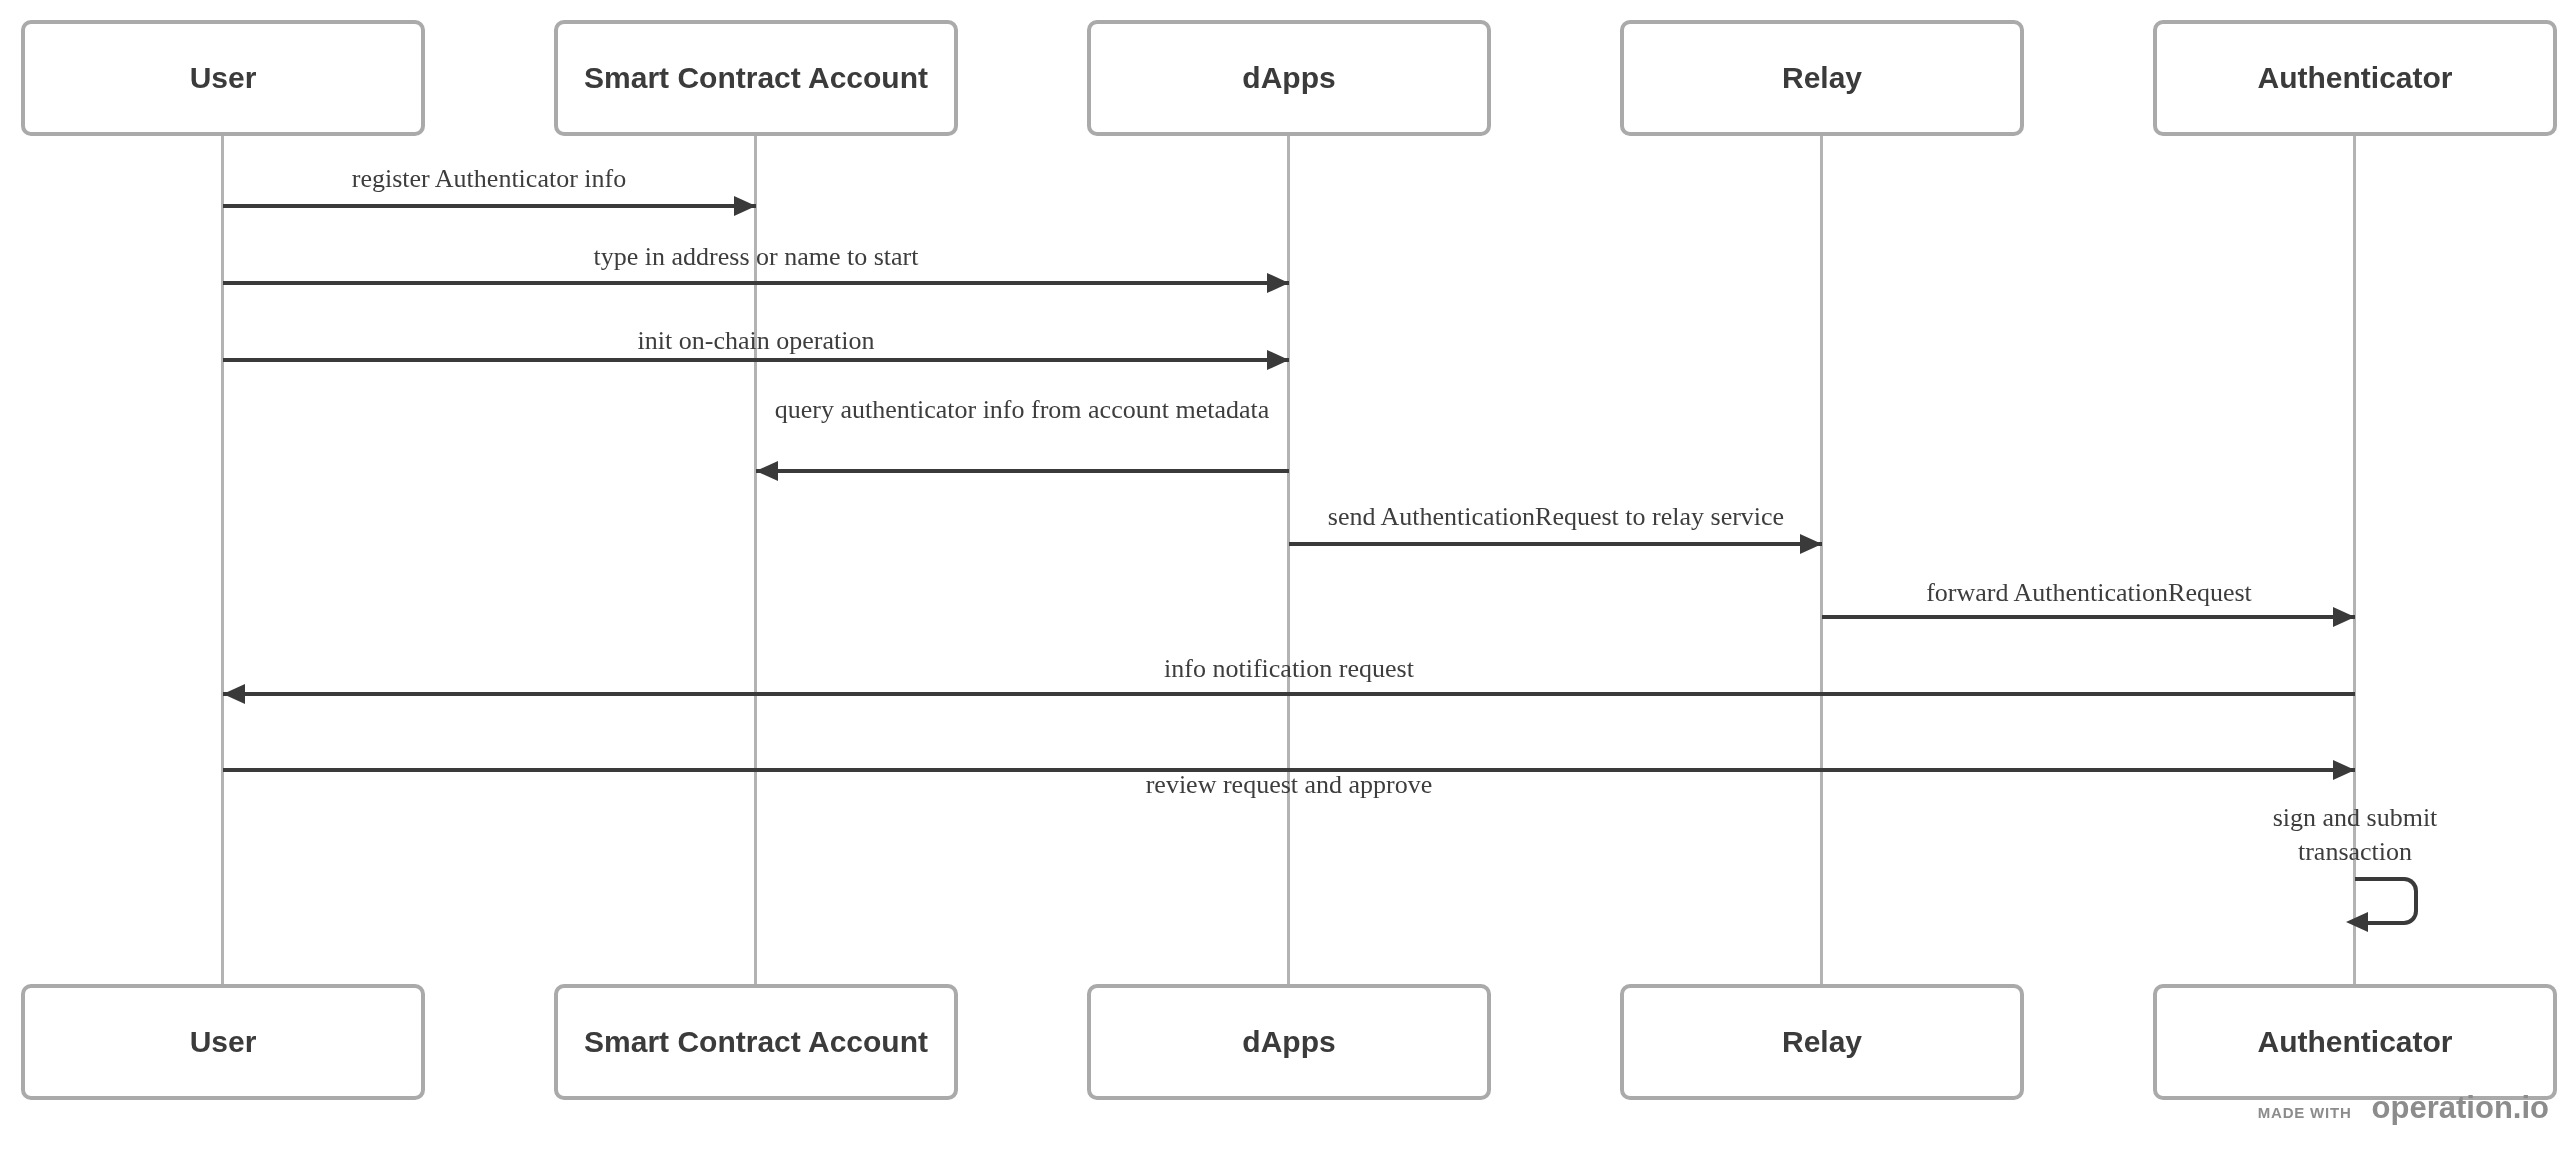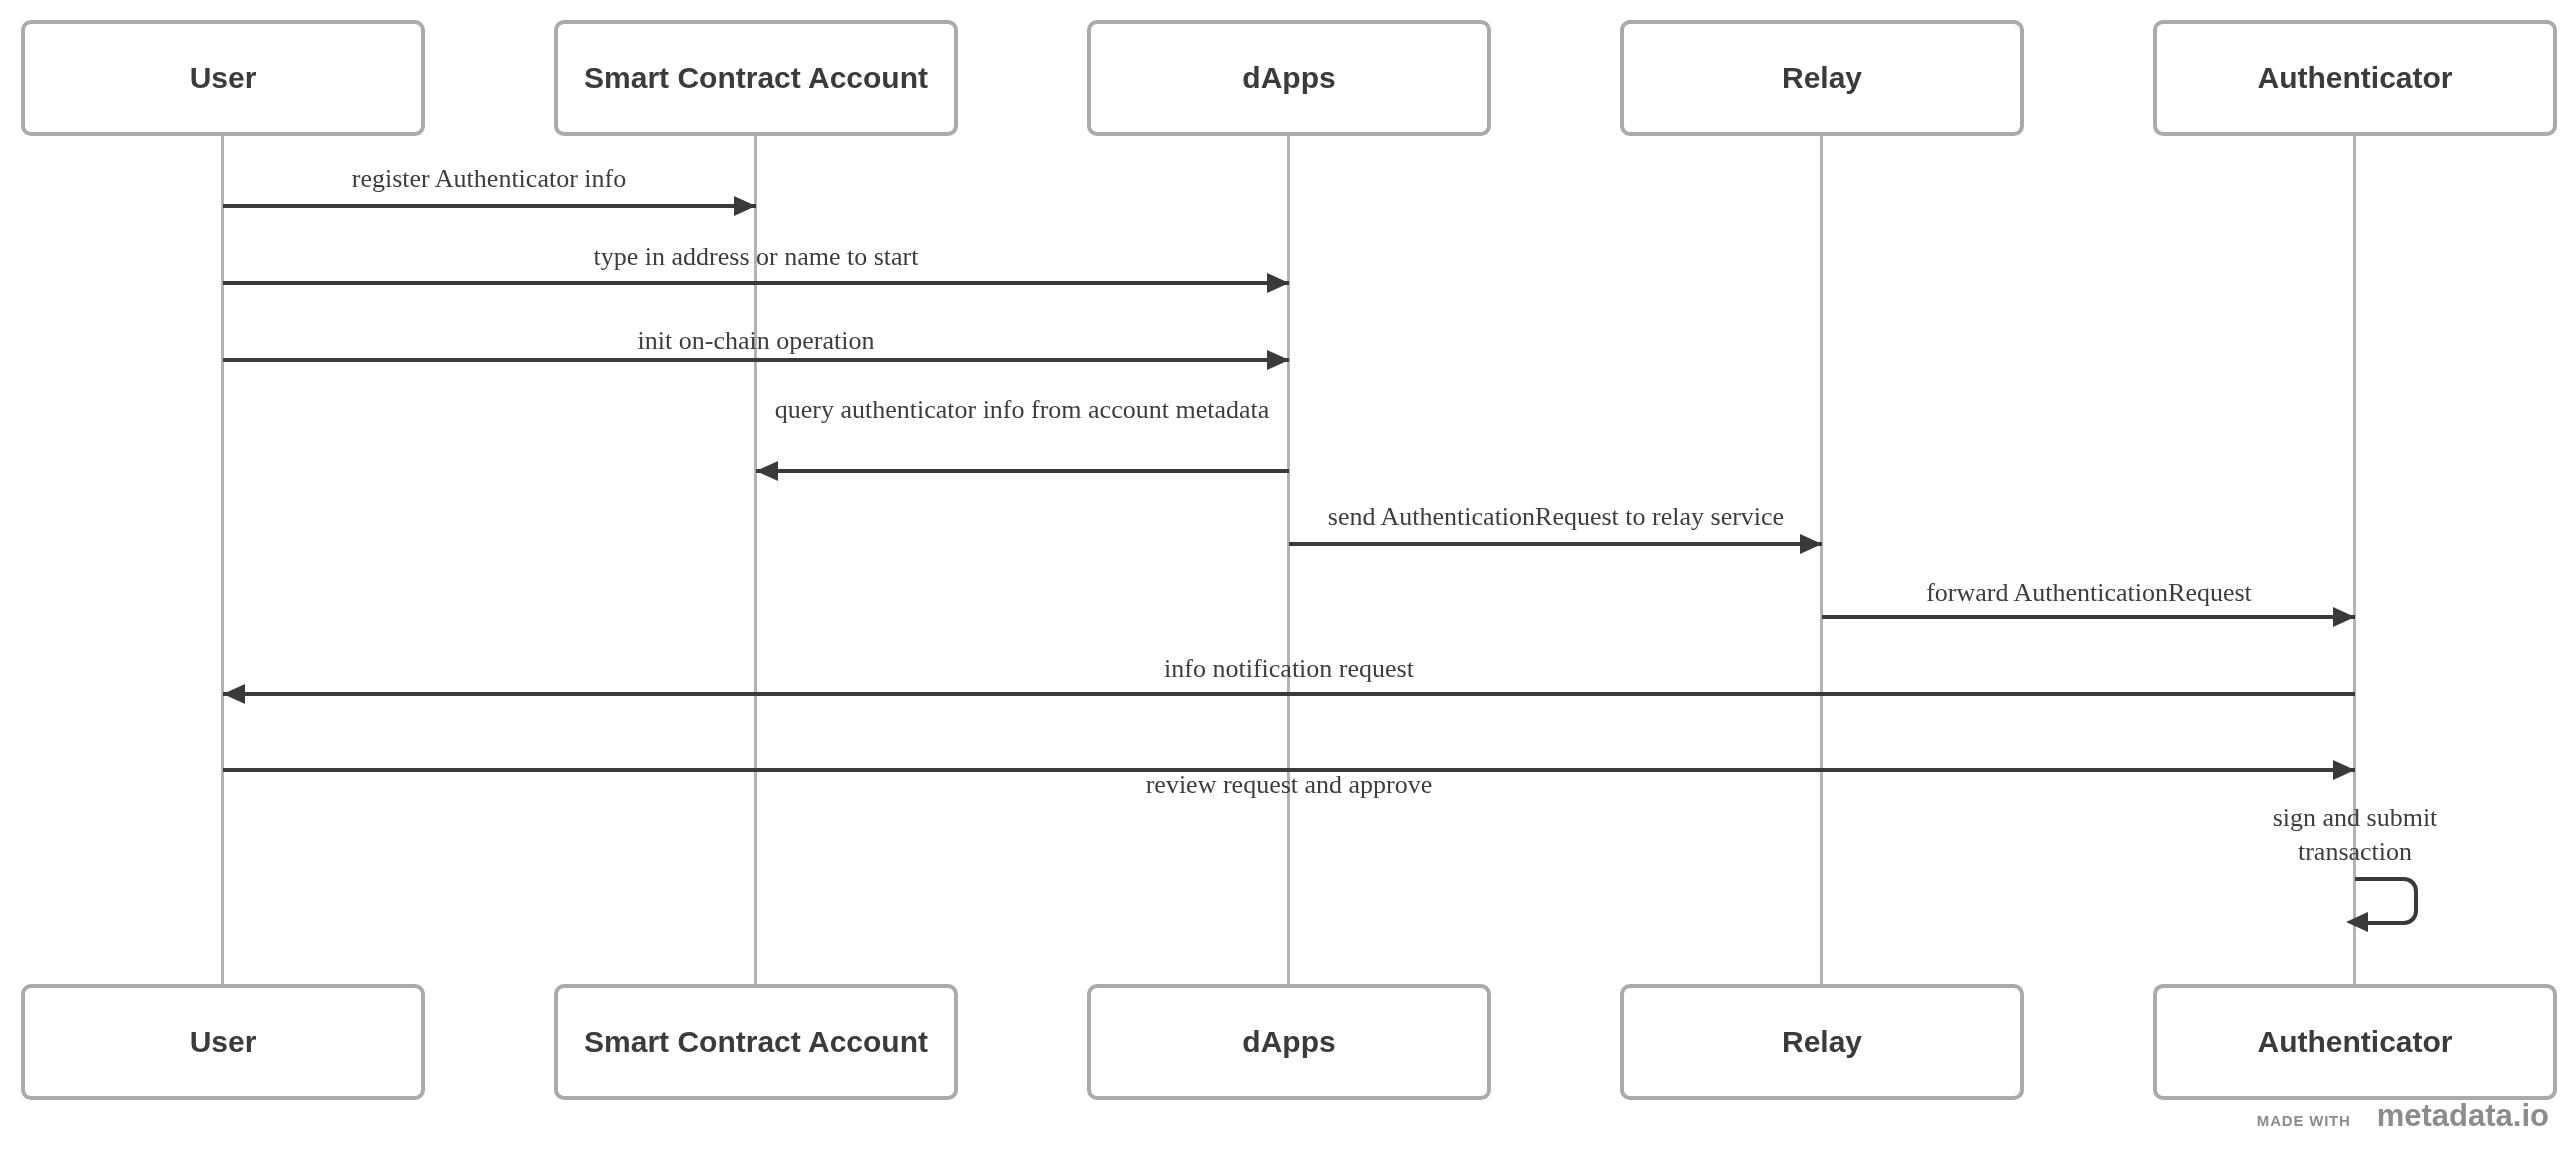--- a/index.html
+++ b/index.html
@@ -41,21 +41,21 @@
     text-align:center; font-size:26px; line-height:34px; color:var(--label-text);font-family:Liberation Serif, serif;
   }
   .msg-label.wrap{white-space:normal;}
   .self-loop{
     position:absolute; box-sizing:border-box;
     border:4px solid var(--arrow); border-left:none;
     border-radius:0 14px 14px 0; background:transparent;
   }
   .footer{
     position:absolute; top:1090px; right:27px;
-    display:flex; align-items:baseline; gap:26px; color:var(--footer-text);margin-top:8px;
+    display:flex; align-items:baseline; gap:20px; color:var(--footer-text);
   }
   .footer .made-with{
     font-size:15px; font-weight:700; letter-spacing:0.8px; text-transform:uppercase;
   }
   .footer .brand{
     font-size:31px; font-weight:600; text-decoration:none; color:var(--footer-text);
   }
 </style>
 </head>
 <body>
@@ -149,17 +149,17 @@
     </div>
   <div class="actor-box" style="left:1620px;top:984px">
       <span>Relay</span>
     </div>
   <div class="actor-box" style="left:2153px;top:984px">
       <span>Authenticator</span>
     </div>
 
   <div class="footer">
     <span class="made-with">MADE WITH</span>
-    <a class="brand" href="#">metadata.io</a>
+    <a class="brand" href="#">operation.io</a>
   </div>
 
 </div>
 
 
 </body></html>

